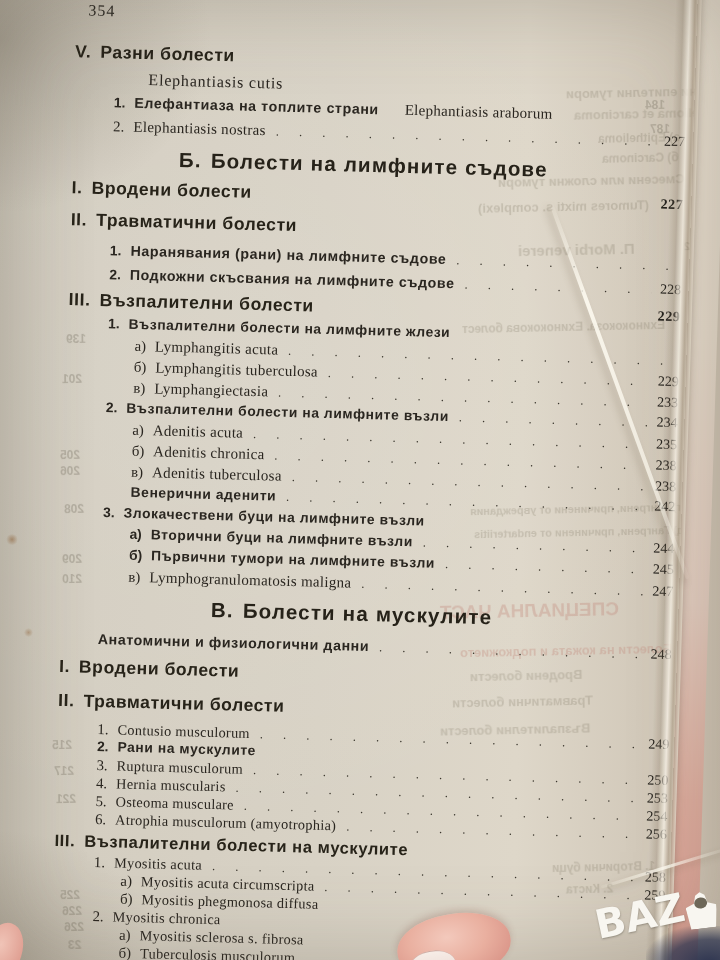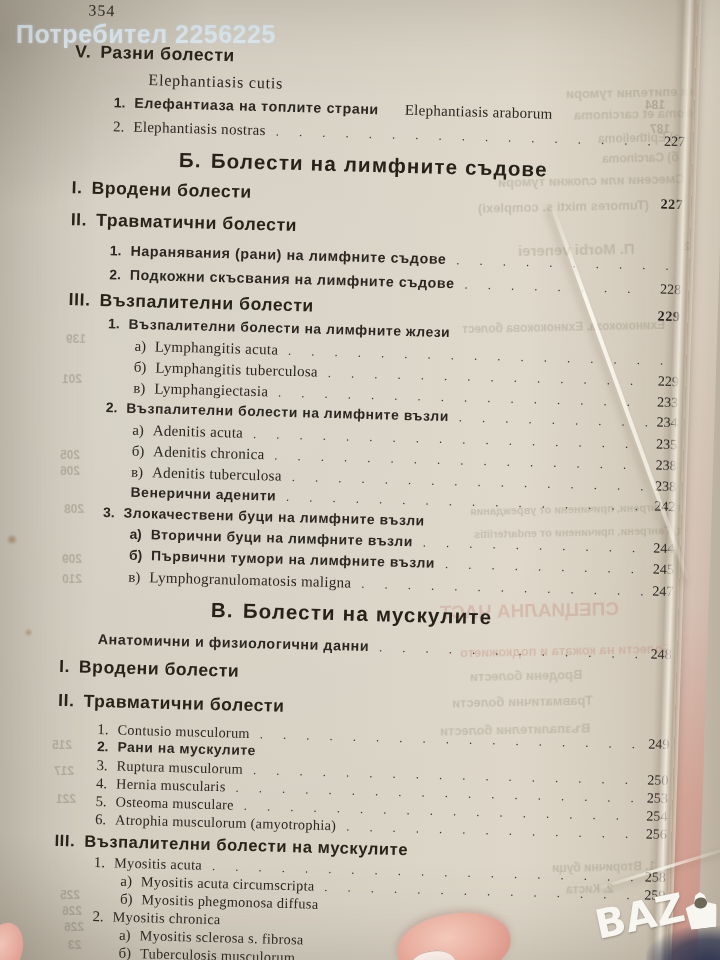--- a/index.html
+++ b/index.html
@@ -370,21 +370,20 @@
         </div>
         <div class="row c i2">
           <span class="num lat-n">б)</span>
           <span class="lat">Tuberculosis musculorum</span>
           <span class="dots">. . . . . . . . . . . . . . . . . . . . . . . . . . . . . . . . . . . . . . . . . . . . . . . . . . . . . . . . . . . . </span>
           <span class="pg">260</span>
         </div>
       </div>
   </div>
 
-  <div class="watermark">Потребител 2256225</div>
 
   <div class="edge-outer"></div>
   <div class="edge-fold"></div>
   <div class="crease-main"></div>
   <div class="crease-low"></div>
   <div class="stain1"></div>
   <div class="stain2"></div>
 
   <div class="corner-dark"></div>
   <div class="fingertip">

